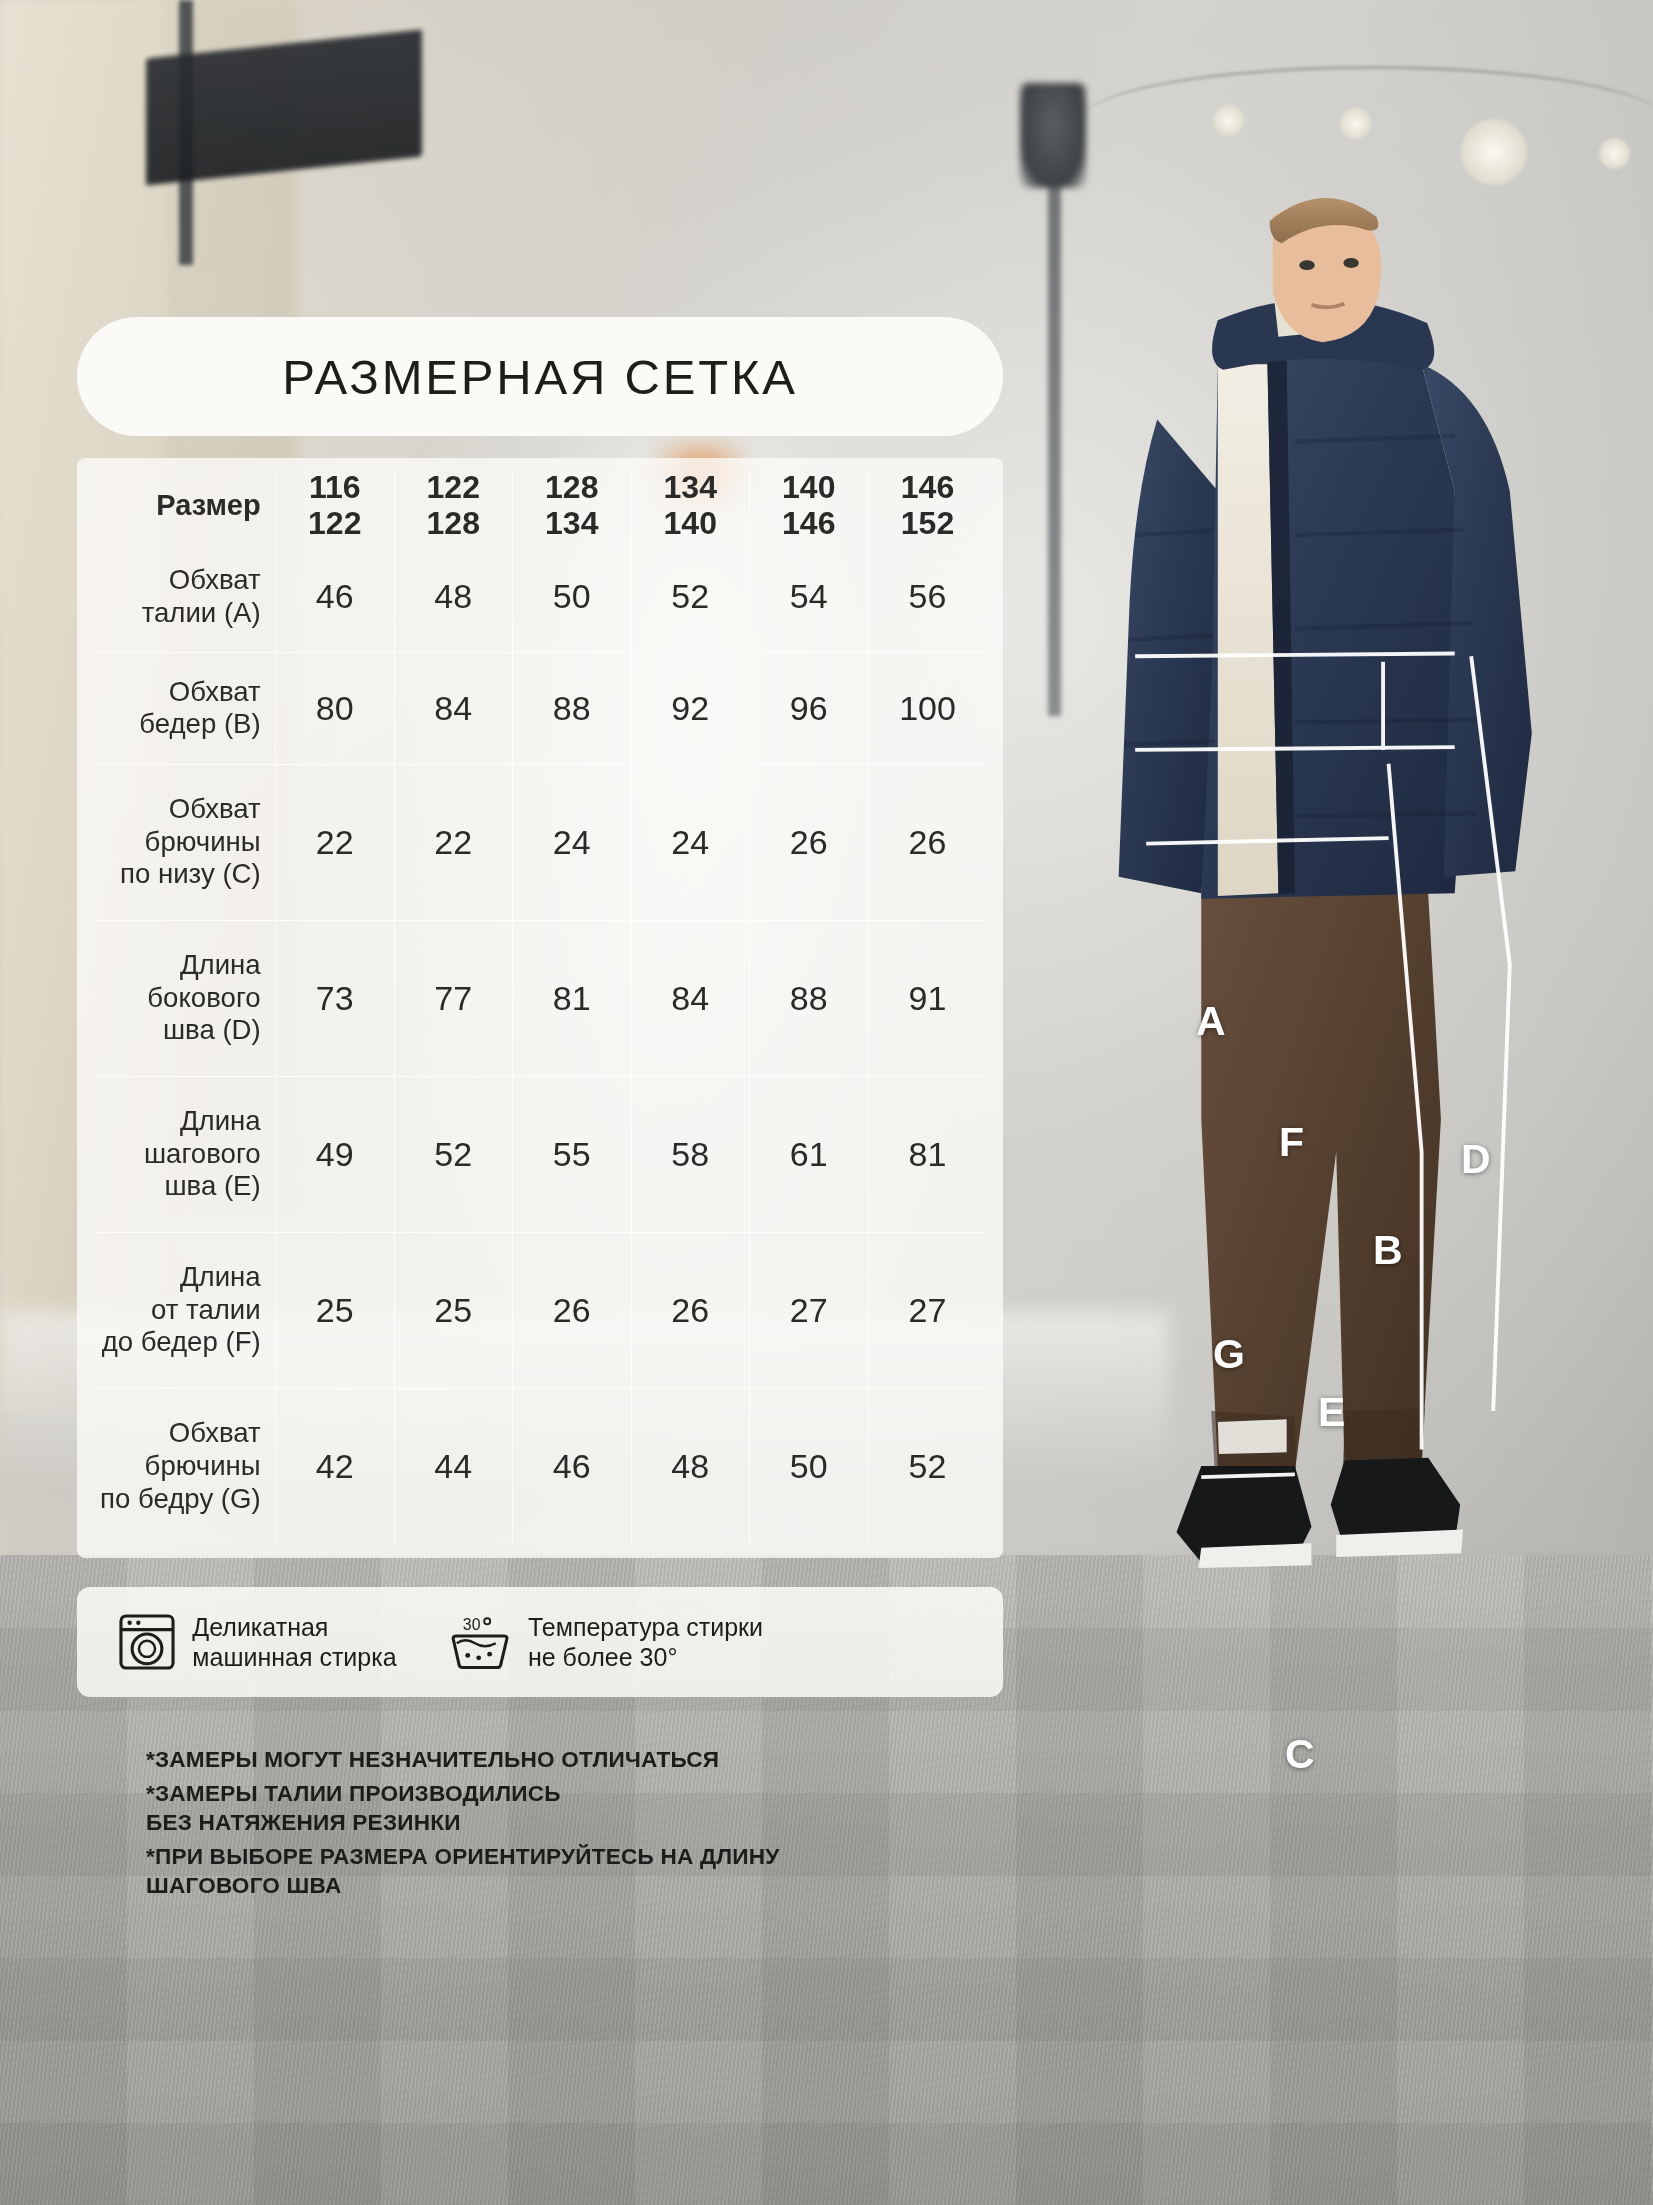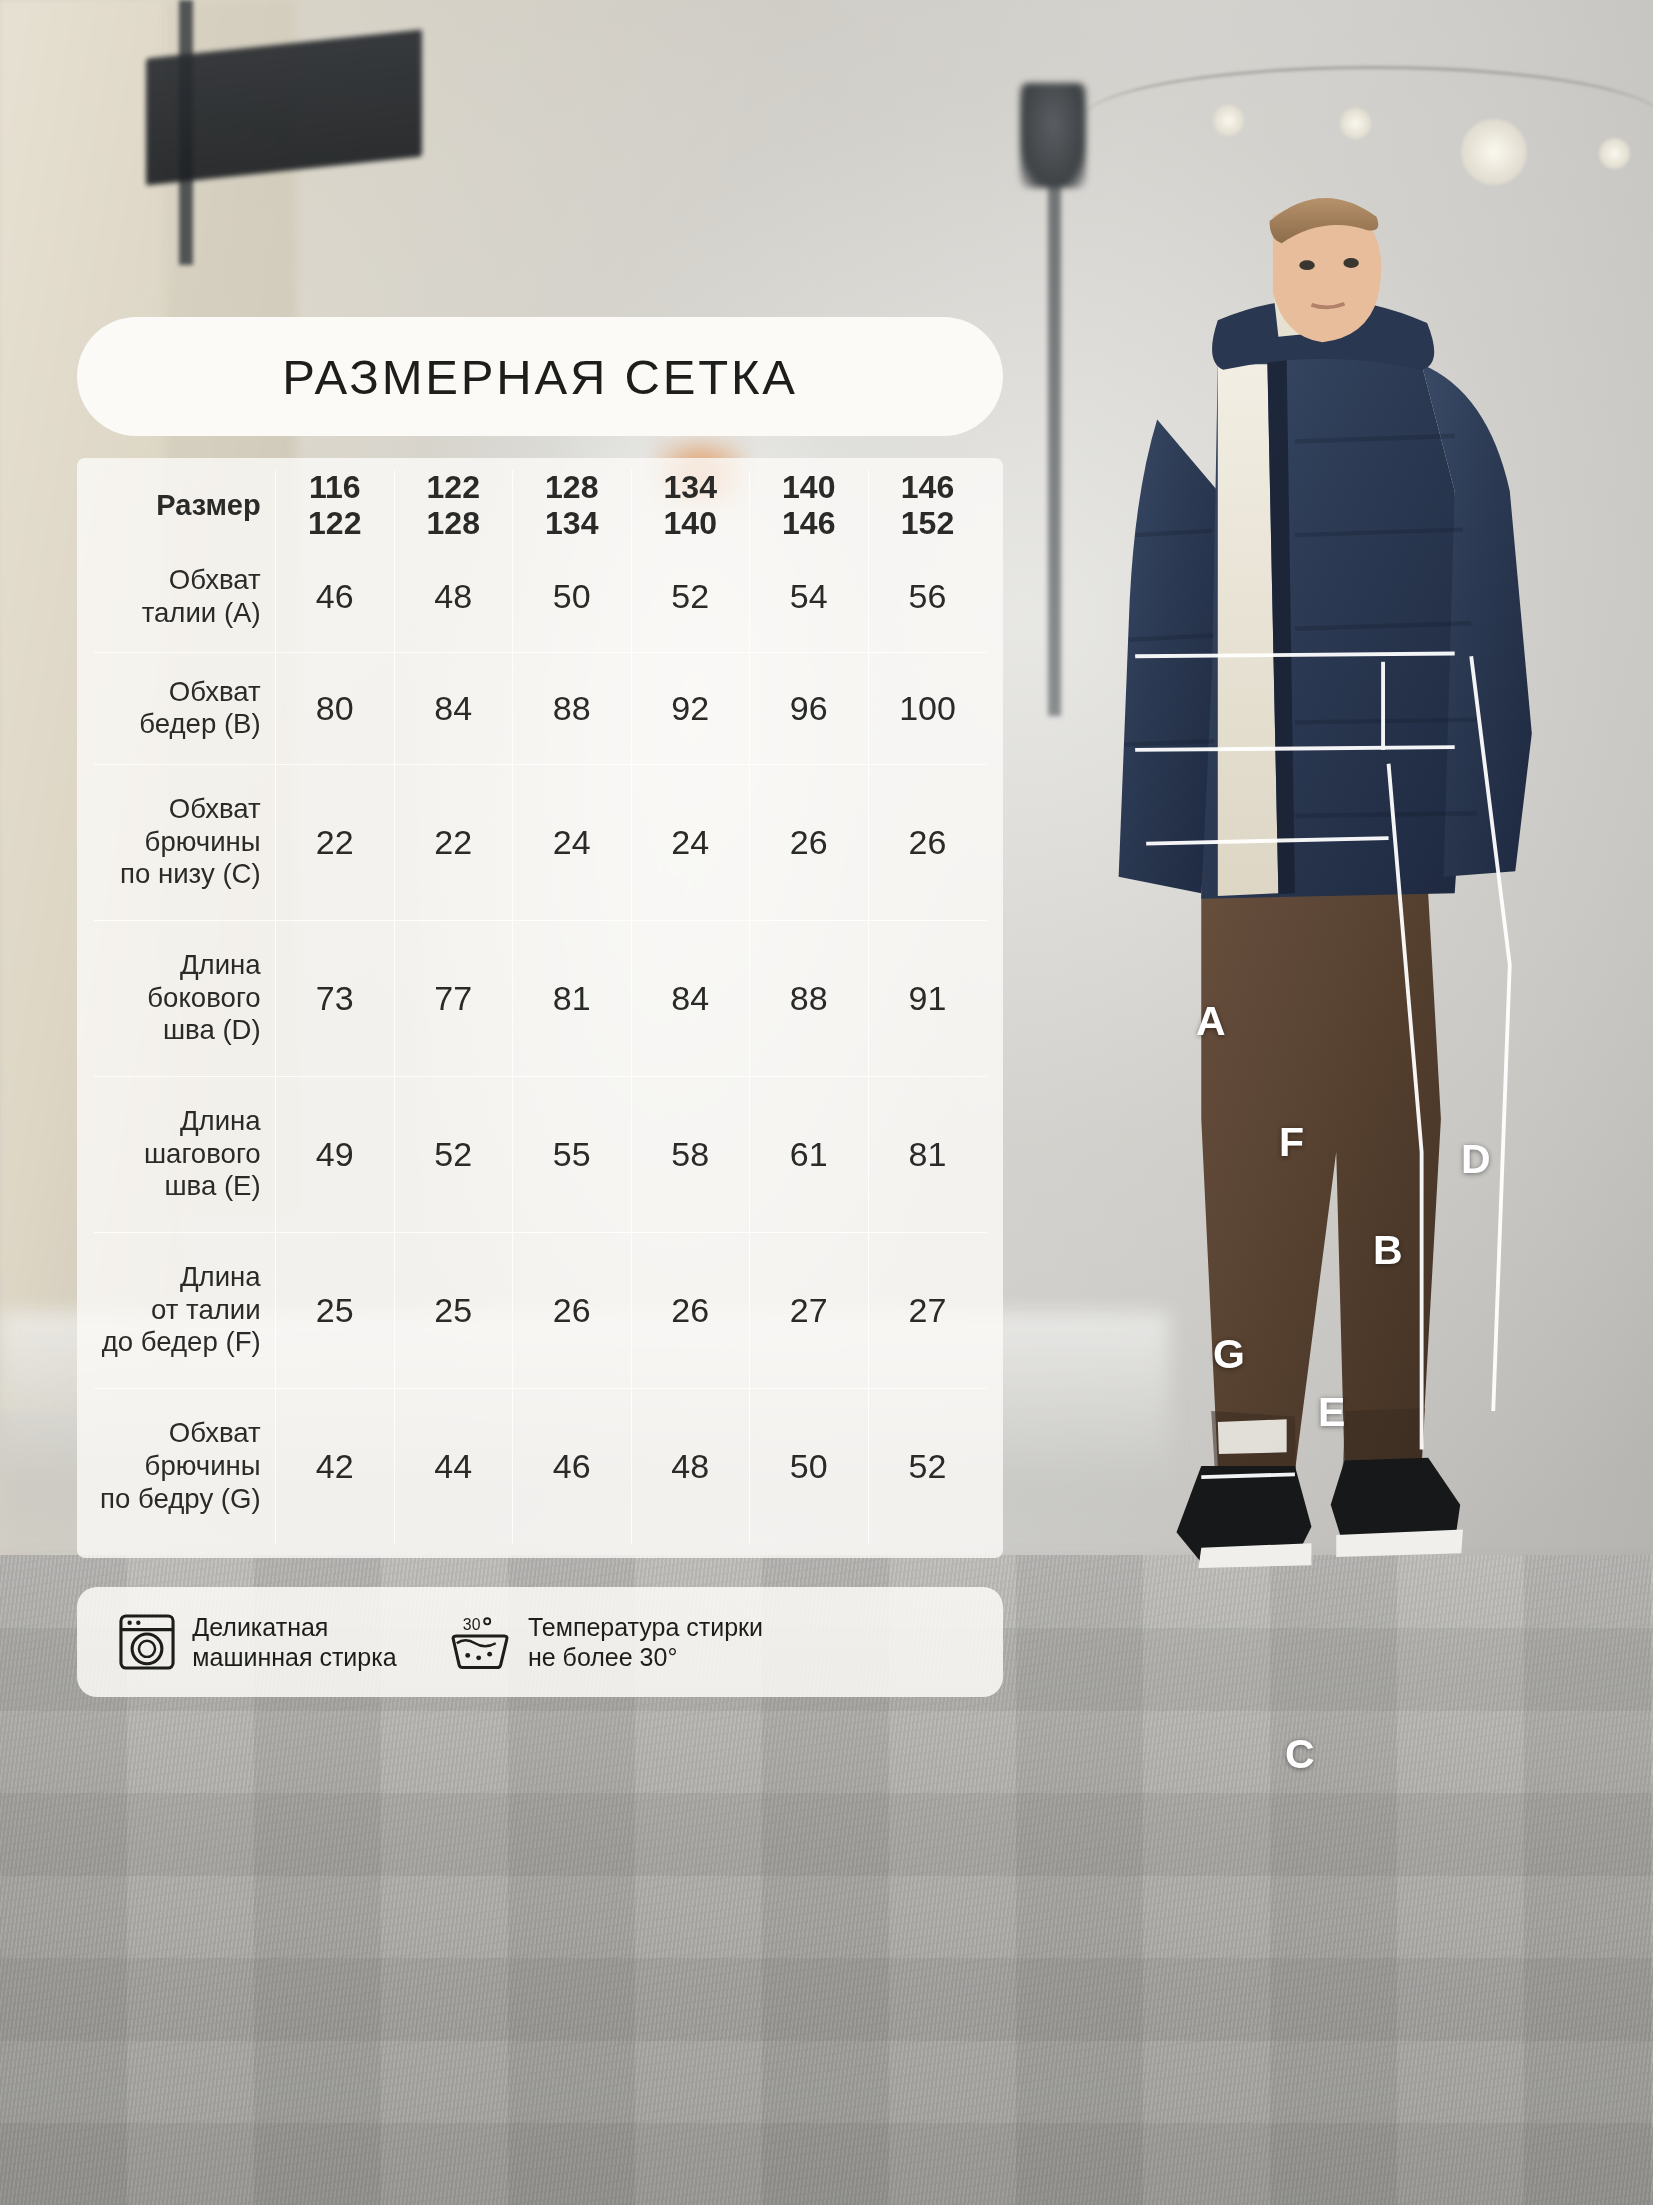--- a/index.html
+++ b/index.html
@@ -208,21 +208,21 @@
   td.val {
     font-size: 34px;
     color: #26261f;
   }
 
   .care-card {
     position: absolute;
     left: 77px; top: 1587px;
     width: 926px; height: 110px;
     background: rgba(251,250,247,0.85);
-    border-radius: 20px;
+    border-radius: 13px;
     display: flex;
     align-items: center;
     padding: 0 39px;
     gap: 50px;
   }
   .care-item { display: flex; align-items: center; gap: 14.3px; }
   .care-text {
     font-size: 25px;
     line-height: 1.22;
     color: #1d1d1b;
@@ -479,20 +479,27 @@
         <path d="M16 52 Q30 42 46 52 Q62 62 80 52" stroke="#1d1d1b" stroke-width="4" fill="none"></path>
         <circle cx="34" cy="72" r="4" fill="#1d1d1b"></circle>
         <circle cx="52" cy="76" r="4" fill="#1d1d1b"></circle>
         <circle cx="70" cy="70" r="4" fill="#1d1d1b"></circle>
       </svg>
       <div class="care-text">Температура стирки
 не более 30°</div>
     </div>
   </div>
 
+  <div class="notes">
+    <p>*ЗАМЕРЫ МОГУТ НЕЗНАЧИТЕЛЬНО ОТЛИЧАТЬСЯ</p>
+    <p>*ЗАМЕРЫ ТАЛИИ ПРОИЗВОДИЛИСЬ
+БЕЗ НАТЯЖЕНИЯ РЕЗИНКИ</p>
+    <p>*ПРИ ВЫБОРЕ РАЗМЕРА ОРИЕНТИРУЙТЕСЬ НА ДЛИНУ
+ШАГОВОГО ШВА</p>
+  </div>
 
   <span class="mlabel" style="left:1196px; top:998px;">A</span>
   <span class="mlabel" style="left:1373px; top:1227px;">B</span>
   <span class="mlabel" style="left:1285px; top:1731px;">C</span>
   <span class="mlabel" style="left:1461px; top:1136px;">D</span>
   <span class="mlabel" style="left:1318px; top:1389px;">E</span>
   <span class="mlabel" style="left:1279px; top:1119px;">F</span>
   <span class="mlabel" style="left:1213px; top:1331px;">G</span>
 
 </div>

